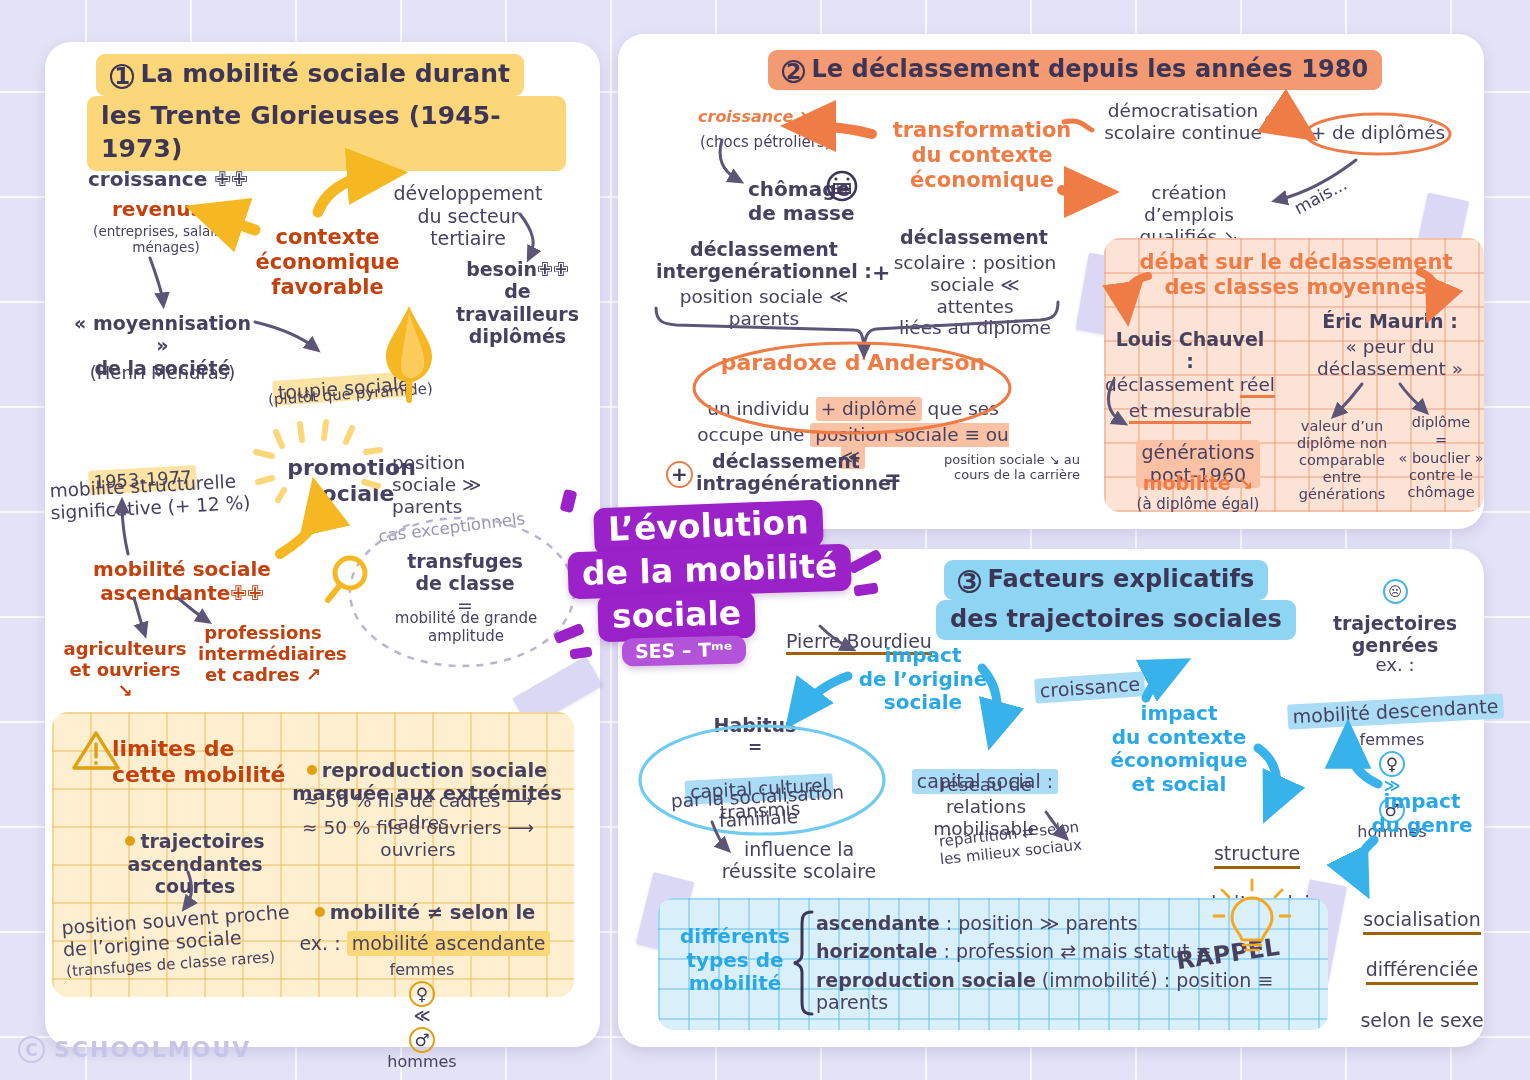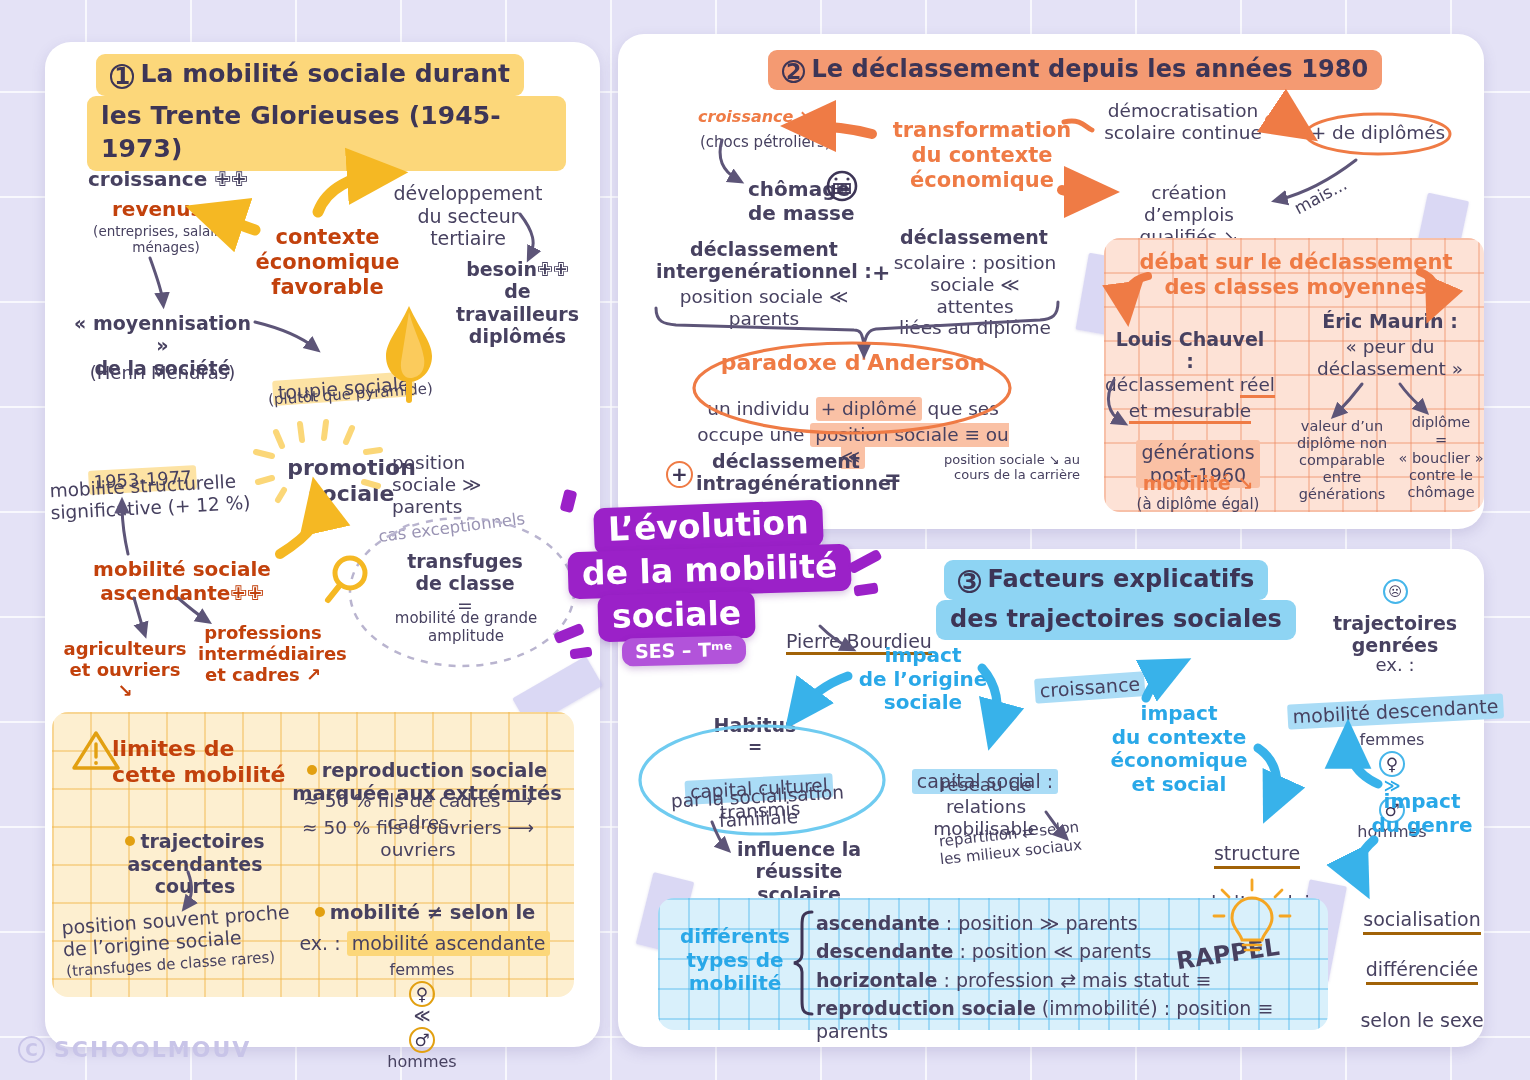--- a/index.html
+++ b/index.html
@@ -298,21 +298,21 @@
 de l’origine
 sociale</div>
 
 <div class="t b ctr" style="left:690px;top:714px;width:130px;font-size:19px;">Habitus</div>
 <div class="t b ctr" style="left:690px;top:737px;width:130px;font-size:17px;">=</div>
 <div class="t ctr" style="left:644px;top:756px;width:230px;font-size:18.5px;transform:rotate(-3deg);">
   <span class="hl-b">capital culturel</span><span> transmis</span>
 </div>
 <div class="t ctr" style="left:650px;top:786px;width:216px;font-size:18.5px;transform:rotate(-3deg);">par la socialisation
 familiale</div>
-<div class="t ctr" style="left:716px;top:838px;width:166px;font-size:19px;font-weight:bold;">influence la
+<div class="t ctr" style="left:716px;top:838px;width:166px;font-size:19px;">influence la
 réussite scolaire</div>
 
 <div class="t ctr" style="left:900px;top:748px;width:170px;font-size:19px;">
   <span class="hl-b">capital social :</span>
 </div>
 <div class="t ctr" style="left:898px;top:774px;width:176px;font-size:18.5px;">réseau de relations
 mobilisable</div>
 <div class="t ctr" style="left:930px;top:826px;width:160px;font-size:15px;transform:rotate(-6deg);">répartition ⇄ selon
 les milieux sociaux</div>
 
@@ -353,21 +353,20 @@
 </div>
 
 <div class="gridbox box-blue" style="left:658px;top:898px;width:670px;height:132px;">
   <div class="gfill"></div>
 </div>
 <div class="t b blu ctr" style="left:672px;top:925px;width:126px;font-size:20px;">différents
 types de
 mobilité</div>
 <div id="types-rows" style="position:absolute;left:816px;top:912px;width:520px;">
 <div class="t" style="position: relative; font-size: 19px; margin-bottom: 6px;"><span class="b">ascendante</span><span> : position ≫ parents</span></div>
-    <div class="t" style="position: relative; font-size: 19px; margin-bottom: 6px;"><span class="b">descendante</span><span> : position ≪ parents</span></div>
     <div class="t" style="position: relative; font-size: 19px; margin-bottom: 6px;"><span class="b">horizontale</span><span> : profession ⇄ mais statut ≡</span></div>
     <div class="t" style="position: relative; font-size: 19px; margin-bottom: 6px;"><span class="b">reproduction sociale</span><span> (immobilité) : position ≡ parents</span></div>
   </div>
 <div class="t b" style="left:1176px;top:940px;font-size:24px;transform:rotate(-8deg);">RAPPEL</div>
 
 <div id="centre">
   <div class="ct-l" id="ct1">L’évolution</div>
   <div class="ct-l" id="ct2">de la mobilité</div>
   <div class="ct-l" id="ct3">sociale</div>
   <div class="ct-l" id="ct4">SES – Tᵐᵉ</div>

